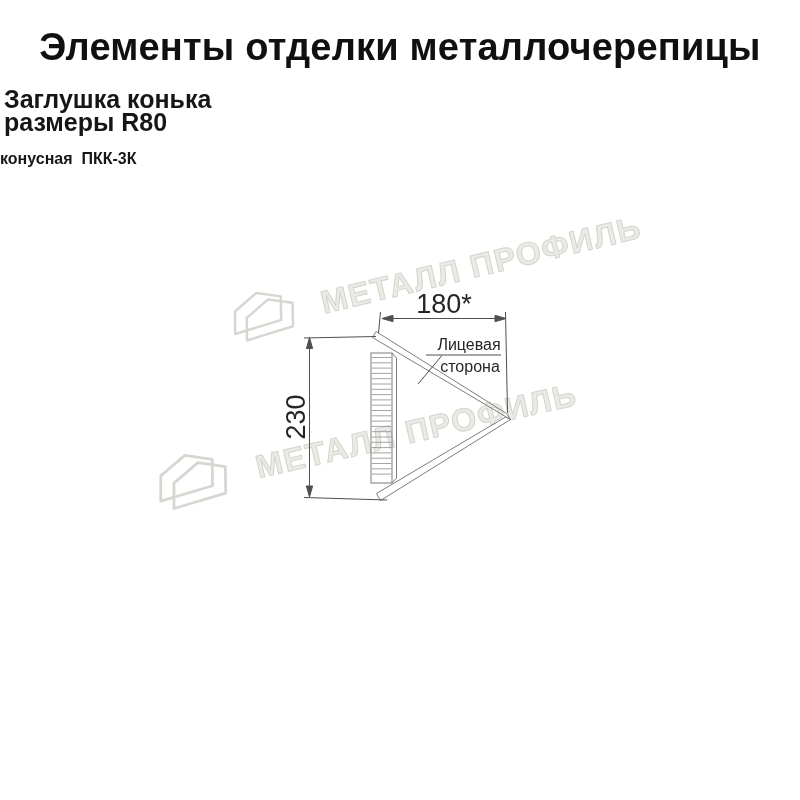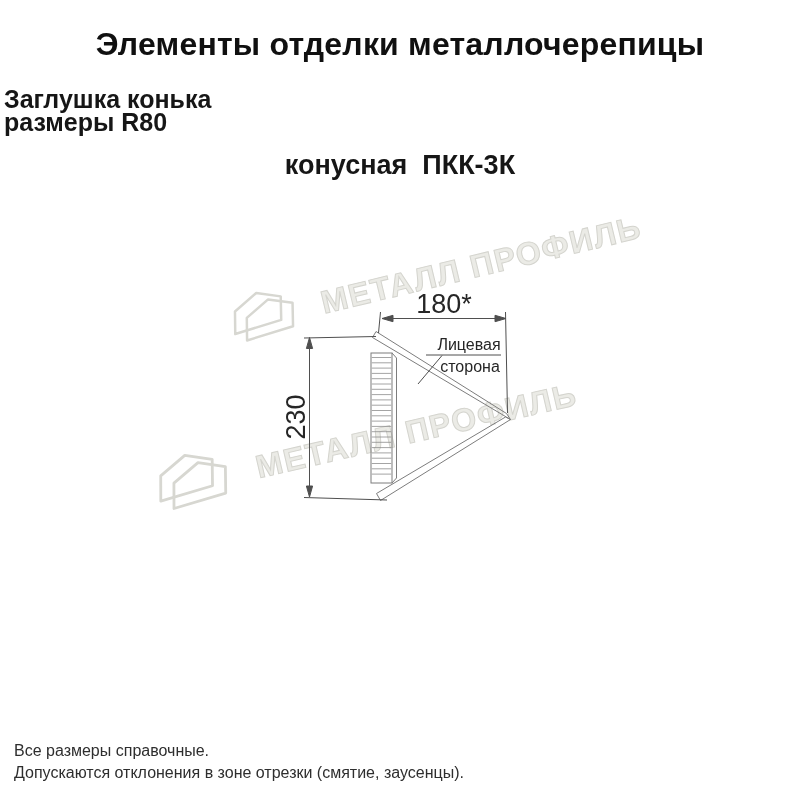--- a/index.html
+++ b/index.html
@@ -3,29 +3,29 @@
 <meta charset="utf-8">
 <style>
   html,body{margin:0;padding:0;background:#ffffff;}
   .page{
     position:relative;width:800px;height:800px;background:#ffffff;overflow:hidden;
     font-family:"Liberation Sans","DejaVu Sans",sans-serif;color:#1d1d1d;
   }
   
   .title{
     position:absolute;top:26px;left:0;width:100%;text-align:center;
-    font-size:32px;font-weight:bold;color:#101010;letter-spacing:.2px;
+    font-size:38px;font-weight:bold;color:#101010;letter-spacing:.2px;
   }
   .product-name{
     position:absolute;top:88px;left:4px;width:100%;text-align:left;
     font-size:25px;font-weight:bold;line-height:23px;color:#161616;
   }
   .product-variant{
-    position:absolute;top:150px;left:0;width:100%;text-align:center;
-    font-size:27px;font-weight:bold;color:#161616;white-space:pre;
+    position:absolute;top:150px;left:0;width:100%;text-align:left;
+    font-size:16px;font-weight:bold;color:#161616;white-space:pre;
   }
   
   .wm{
     position:absolute;display:flex;align-items:center;gap:12px;
     transform-origin:left center;white-space:nowrap;
     font-size:32px;font-weight:bold;letter-spacing:1.5px;
     color:#ebebe6;-webkit-text-stroke:1px #d4d4ce;
     user-select:none;pointer-events:none;
   }
   .wm-upper{left:230px;top:296px;transform:rotate(-13.5deg);}
@@ -133,18 +133,14 @@
       <line x1="418" y1="384" x2="442" y2="355.5"></line>
       <line x1="426" y1="355" x2="501" y2="355"></line>
     </g>
 
     <text class="dim-text" x="444" y="313" text-anchor="middle">180*</text>
     <text class="dim-text" x="305" y="417" text-anchor="middle" transform="rotate(-90 305 417)">230</text>
     <text class="face-text" x="469" y="350" text-anchor="middle">Лицевая</text>
     <text class="face-text" x="470" y="372" text-anchor="middle">сторона</text>
   </svg>
 
-  <div class="footnotes">
-    <div>Все размеры справочные.</div>
-    <div>Допускаются отклонения в зоне отрезки (смятие, заусенцы).</div>
-  </div>
 
 </div>
 
 </body></html>

